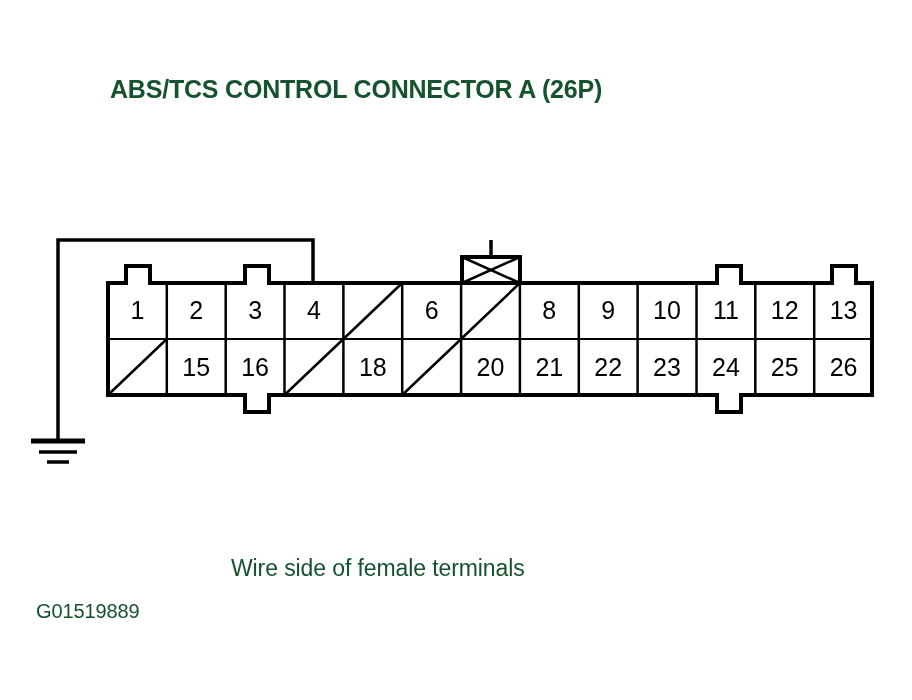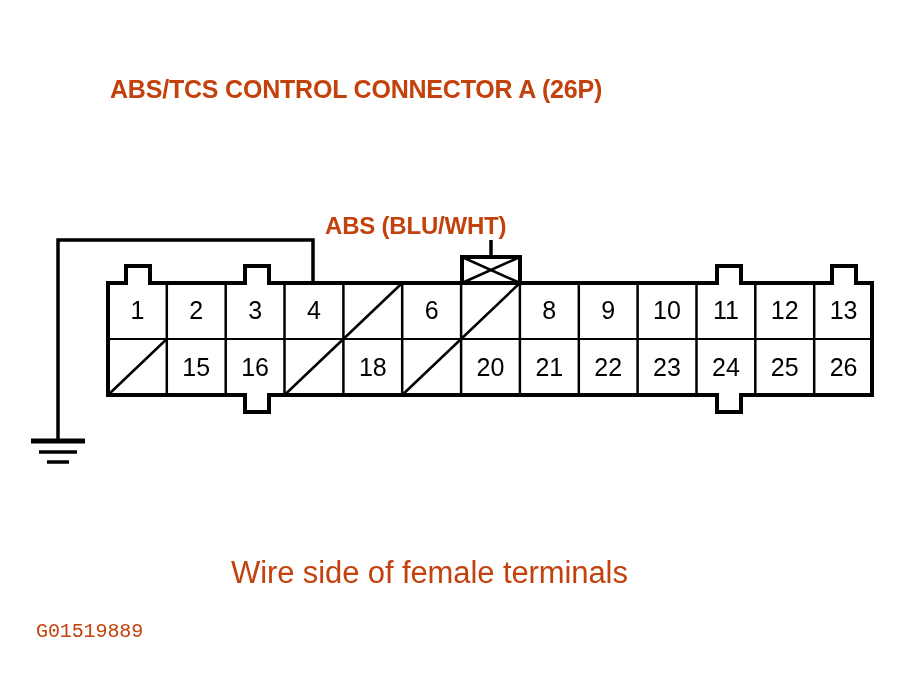--- a/index.html
+++ b/index.html
@@ -6,21 +6,21 @@
     margin: 0;
     padding: 0;
     background: #ffffff;
   }
   #page {
     position: relative;
     width: 912px;
     height: 700px;
     background: #ffffff;
     font-family: "Liberation Sans", sans-serif;
-    color: #c2410c;
+    color: #14532d;
     overflow: hidden;
   }
   .title {
     position: absolute;
     left: 110px;
     top: 75px;
     font-size: 25px;
     font-weight: bold;
     letter-spacing: -0.2px;
     white-space: nowrap;
@@ -40,32 +40,31 @@
     top: 212px;
     font-size: 24px;
     font-weight: bold;
     letter-spacing: -0.2px;
     white-space: nowrap;
   }
   .caption {
     position: absolute;
     left: 231px;
     top: 555px;
-    font-size: 31px;
+    font-size: 23px;
     letter-spacing: -0.1px;
     white-space: nowrap;
   }
   .code {
     position: absolute;
     left: 36px;
-    top: 620px;
+    top: 600px;
     font-size: 20px;
     letter-spacing: -0.1px;
     white-space: nowrap;
-    font-family: Liberation Mono, monospace;
   }
   #diagram {
     position: absolute;
     left: 0;
     top: 0;
   }
   .pin-num {
     font-family: "Liberation Sans", sans-serif;
     font-size: 25px;
     fill: #000000;
@@ -74,21 +73,20 @@
   }
 </style>
 </head>
 <body>
 
 <div id="page">
 
   <div class="title">ABS/TCS CONTROL CONNECTOR A (26P)</div>
 
 
-  <div class="label-abs">ABS (BLU/WHT)</div>
 
   <svg id="diagram" width="912" height="700" viewBox="0 0 912 700">
 
     <g fill="none" stroke="#000" stroke-width="3.5">
       <path d="M 58 410 L 58 240 L 313 240 L 313 283"></path>
     </g>
 
     <g stroke="#000" stroke-linecap="butt">
       <line x1="58" y1="410" x2="58" y2="440" stroke-width="3.5"></line>
       <line x1="31" y1="441" x2="85" y2="441" stroke-width="5"></line>

